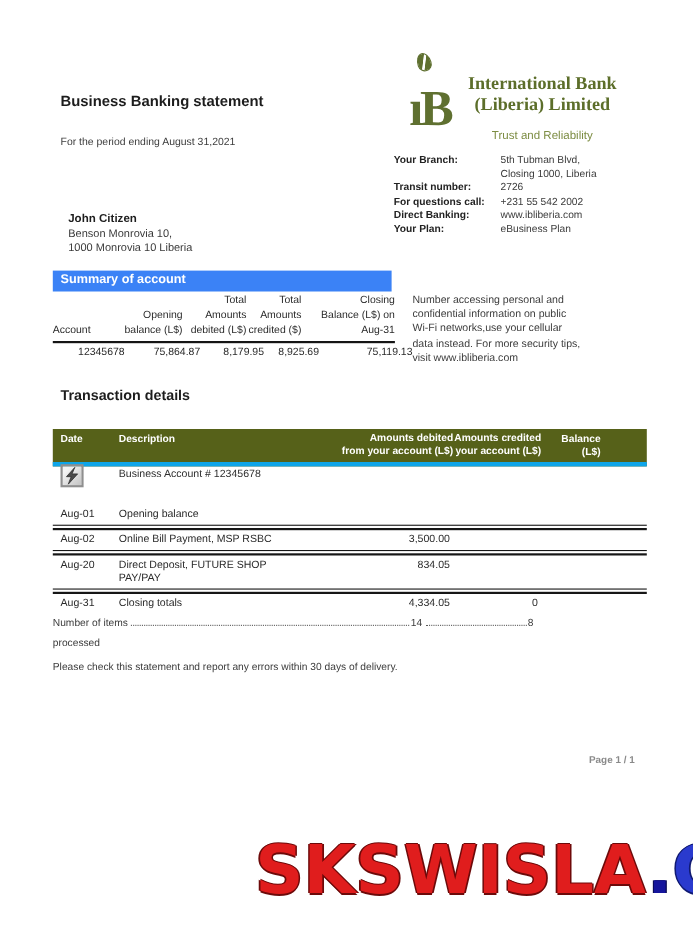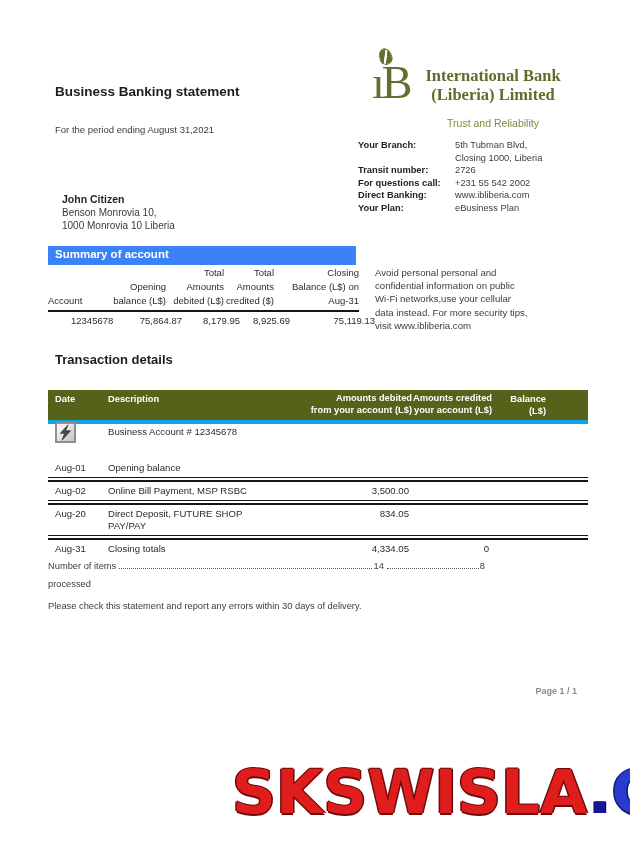--- a/index.html
+++ b/index.html
@@ -11,22 +11,22 @@
   }
   .abs { position:absolute; }
 
   
   .doc-title { left:55px; top:84px; font-size:13.5px; font-weight:bold; color:#1d1d1d; }
   .period    { left:55px; top:124px; font-size:9.5px; color:#3c3c3c; }
 
   
   .logo-mark { left:372px; top:48px; width:52px; height:66px; }
   .logo-mono {
-    position:absolute; left:0; top:12px;
-    font-family:"Liberation Serif", serif; font-weight:normal;
+    position:absolute; left:0; top:28px;
+    font-family:"Liberation Serif", serif; font-weight:bold;
     font-size:46px; line-height:46px; letter-spacing:-3px; color:#5f7030;
   }
   .leaf-icon {
     position:absolute; left:7px; top:0; width:13px; height:17px;
     border-radius:50% 50% 50% 50%/60% 60% 40% 40%;
     background:linear-gradient(115deg,#5f7030 42%,#ffffff 46%,#ffffff 56%,#5f7030 60%);
     transform:rotate(-18deg); border:1px solid #5f7030;
   }
   .logo-text { left:418px; top:66px; width:150px; text-align:center;
     font-family:"Liberation Serif", serif; font-weight:bold; color:#5c6e2a; }
@@ -179,21 +179,21 @@
     <div class="sum-vals">
       <div class="cell first">12345678</div>
       <div class="cell">75,864.87</div>
       <div class="cell">8,179.95</div>
       <div class="cell">8,925.69</div>
       <div class="cell">75,119.13</div>
     </div>
   </div>
 
   <div class="abs tip">
-    <div>Avoid personal personal and</div>
+    <div>Number accessing personal and</div>
     <div>confidential information on public</div>
     <div>Wi-Fi networks,use your cellular</div>
     <div>data instead. For more security tips,</div>
     <div>visit www.ibliberia.com</div>
   </div>
 
   <div class="abs txn-title">Transaction details</div>
 
   <div class="abs txn-bar">
     <div class="c-date">Date</div>

